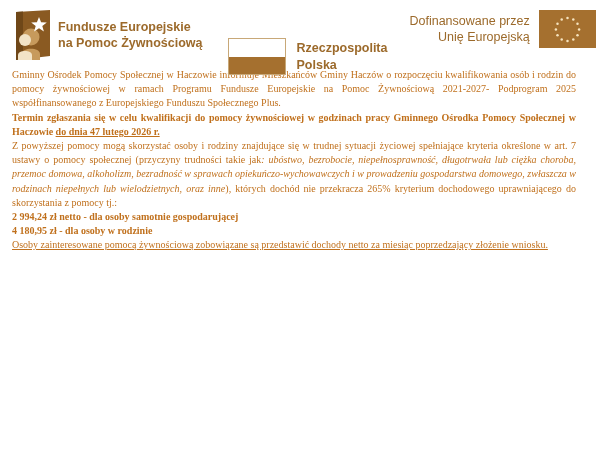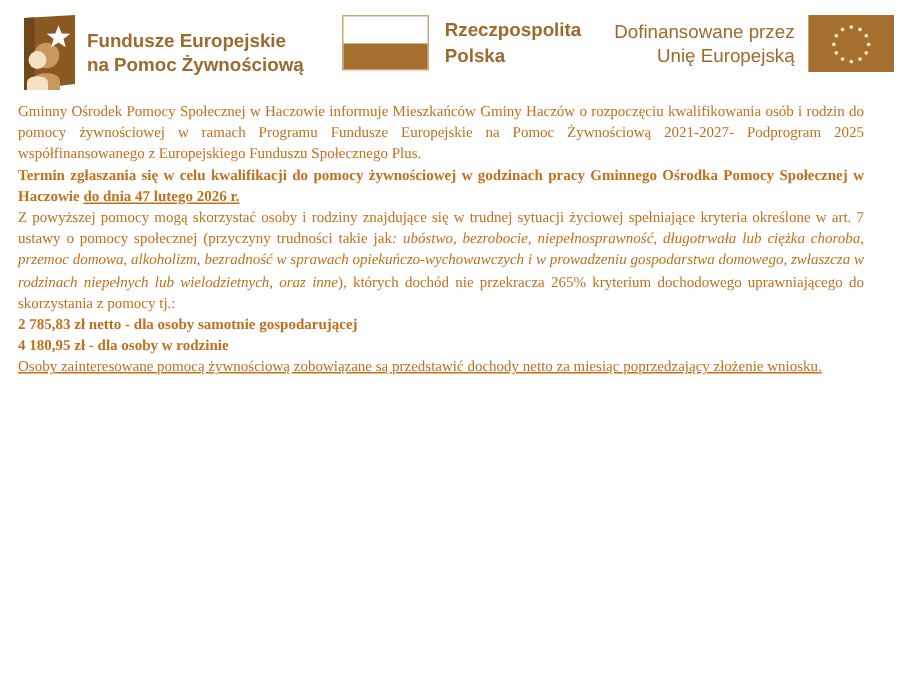--- a/index.html
+++ b/index.html
@@ -55,20 +55,21 @@
     line-height: 1.32;
     color: #9c6a2b;
     white-space: nowrap;
   }
 
   
   .pl-block {
     display: flex;
     align-items: center;
     margin-left: 26px;
+    margin-top: 28px;
   }
   .pl-flag {
     width: 58px;
     height: 37px;
     border: 1px solid #c8a878;
     box-sizing: border-box;
     margin-right: 10px;
     background: #ffffff;
     position: relative;
   }
@@ -222,21 +223,21 @@
     <p class="para p-intro">Gminny Ośrodek Pomocy Społecznej w Haczowie informuje Mieszkańców Gminy Haczów o rozpoczęciu kwalifikowania osób i rodzin do pomocy żywnościowej w ramach Programu Fundusze Europejskie na Pomoc Żywnościową 2021-2027- Podprogram 2025 współfinansowanego z Europejskiego Funduszu Społecznego Plus.</p>
 
     <p class="para p-term">
       <span>Termin zgłaszania się w celu kwalifikacji do pomocy żywnościowej w godzinach pracy Gminnego Ośrodka Pomocy Społecznej w Haczowie </span><span class="u">do dnia 47 lutego 2026 r.</span>
     </p>
 
     <p class="para p-criteria">
       <span>Z powyższej pomocy mogą skorzystać osoby i rodziny znajdujące się w trudnej sytuacji życiowej spełniające kryteria określone w art. 7 ustawy o pomocy społecznej (przyczyny trudności takie jak</span><span class="i">: ubóstwo, bezrobocie, niepełnosprawność, długotrwała lub ciężka choroba, przemoc domowa, alkoholizm, bezradność w sprawach opiekuńczo-wychowawczych i w prowadzeniu gospodarstwa domowego, zwłaszcza w rodzinach niepełnych lub wielodzietnych, oraz inne</span><span>), których dochód nie przekracza 265% kryterium dochodowego uprawniającego do skorzystania z pomocy tj.:</span>
     </p>
 
-    <p class="para p-amount">2 785,83 zł netto - dla osoby samotnie gospodarującej</p>
+    <p class="para p-amount">2 994,24 zł netto - dla osoby samotnie gospodarującej</p>
 
     <p class="para p-amount p-amount2">4 180,95 zł - dla osoby w rodzinie</p>
 
     <p class="para p-final">
       <span class="ul-run">Osoby zainteresowane pomocą żywnościową zobowiązane są przedstawić dochody netto za miesiąc poprzedzający złożenie wniosku.</span>
     </p>
 
   </div>
 
 </div>

